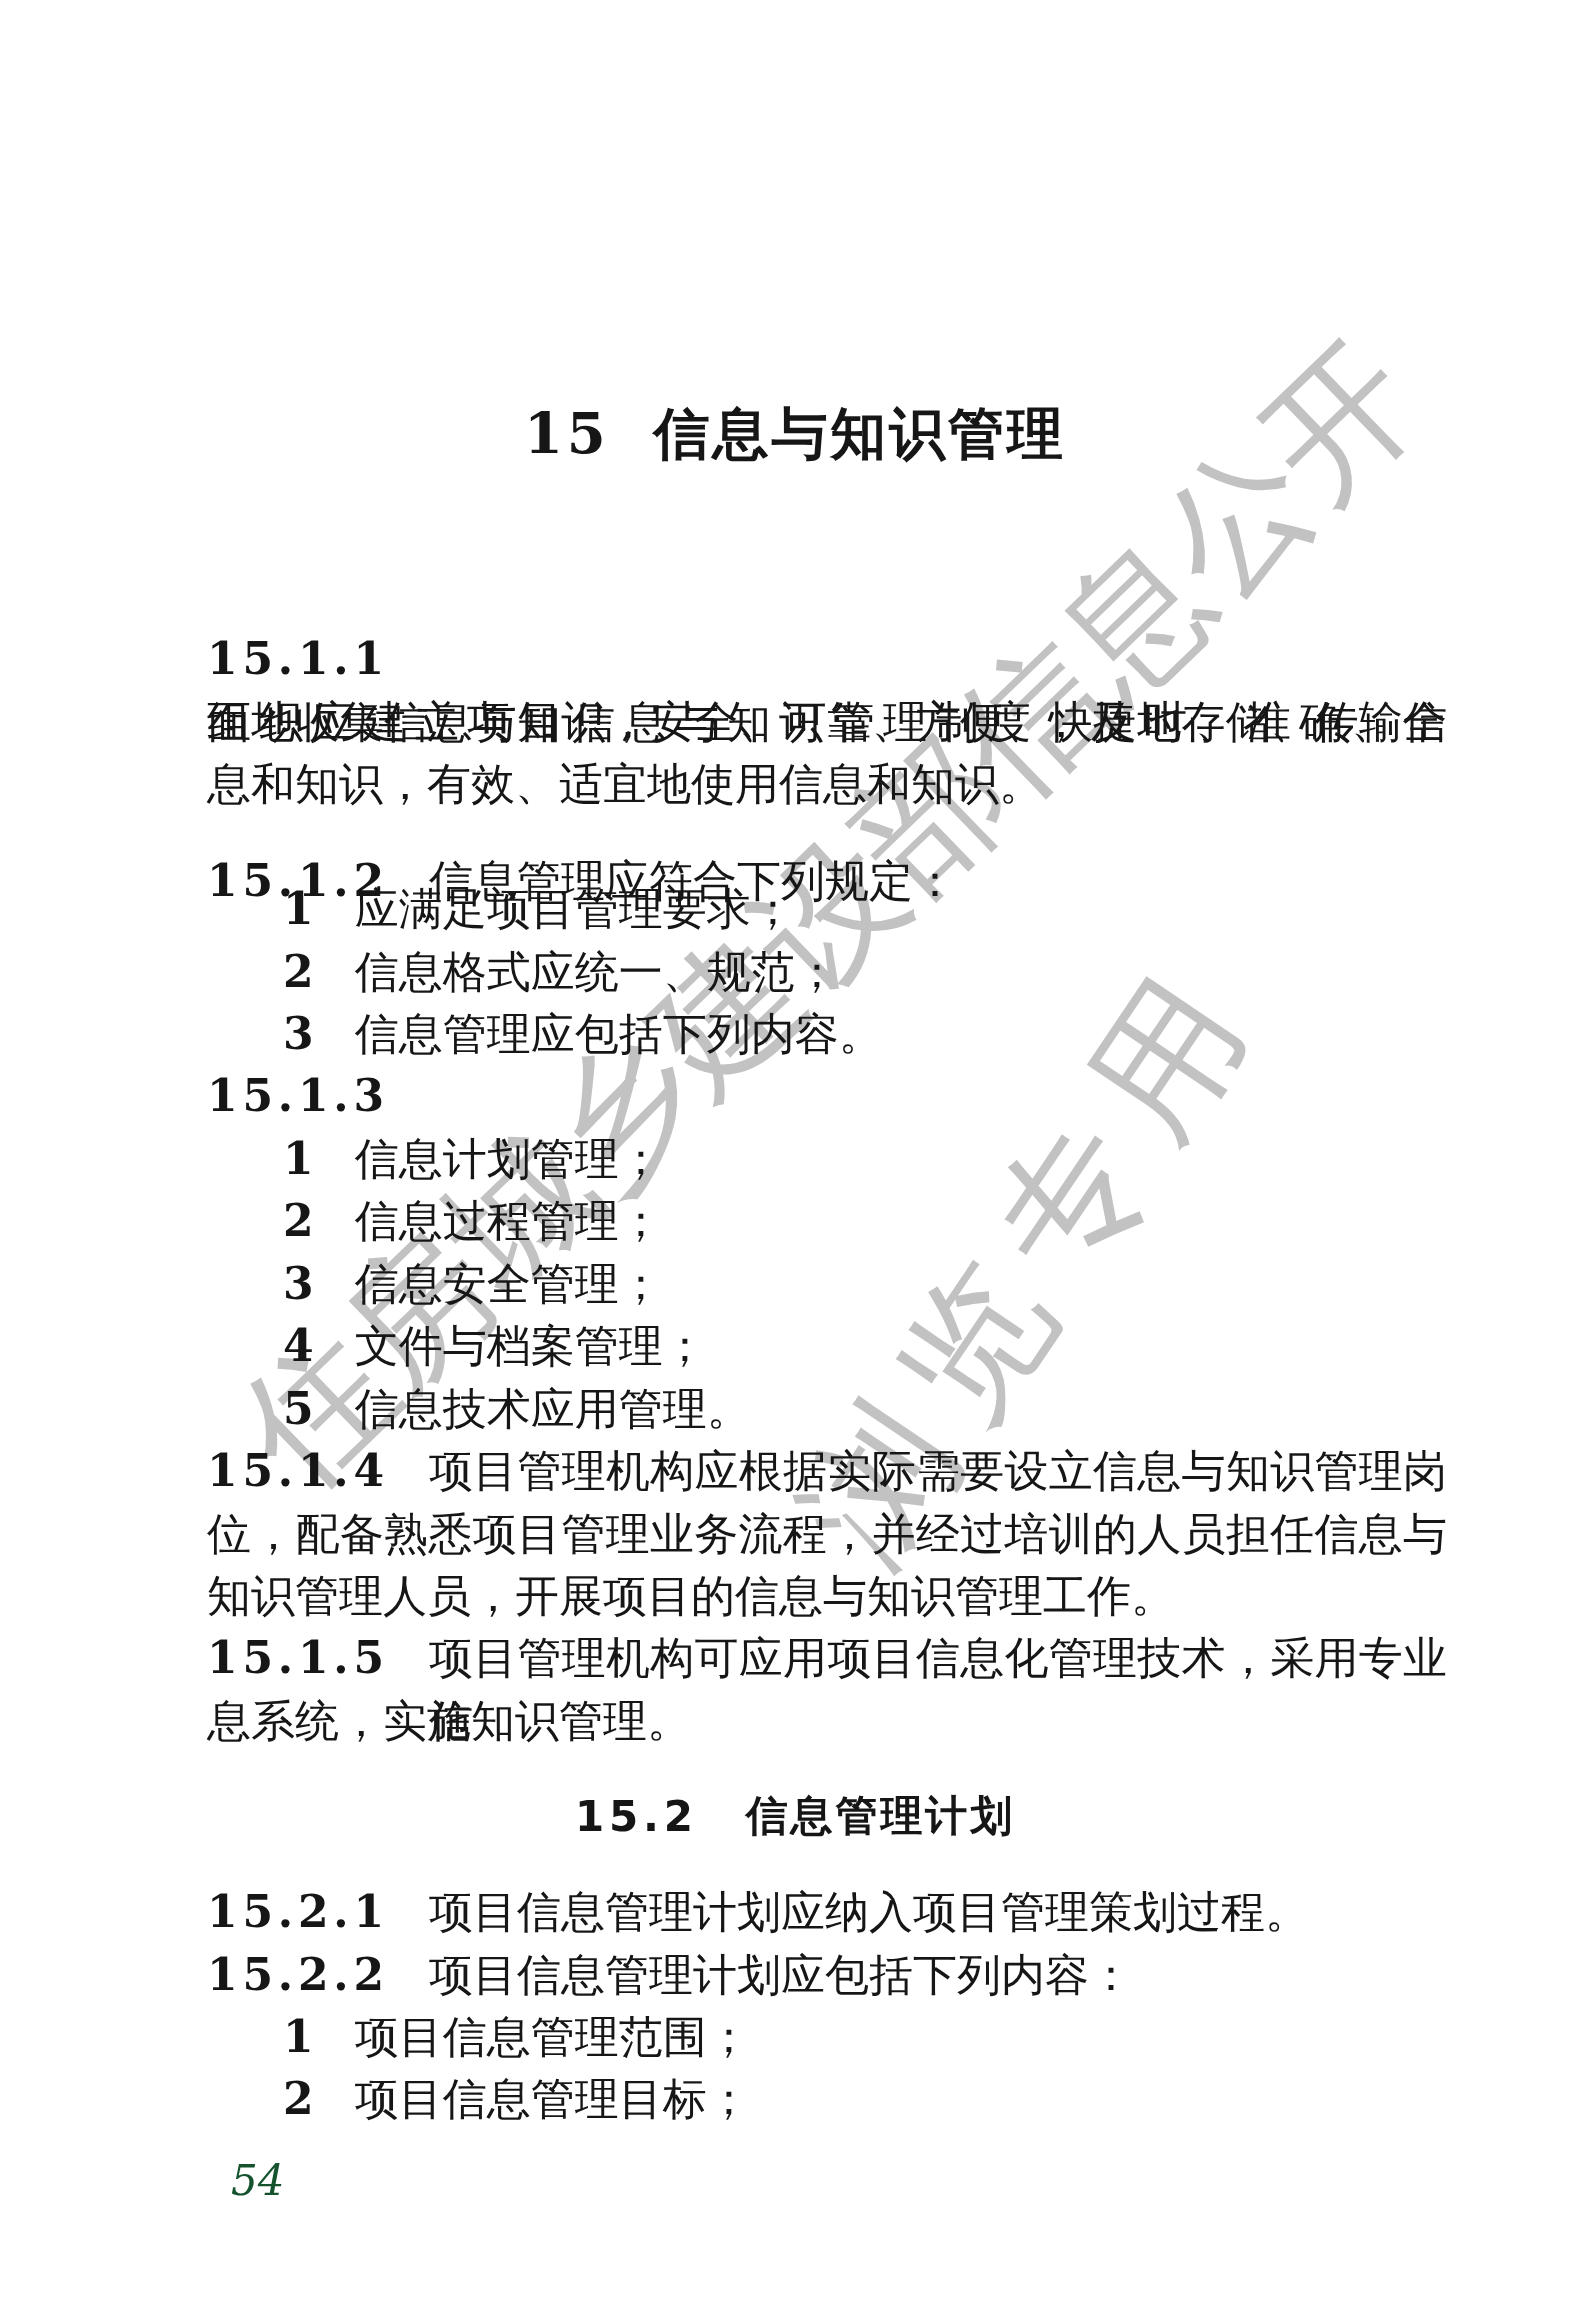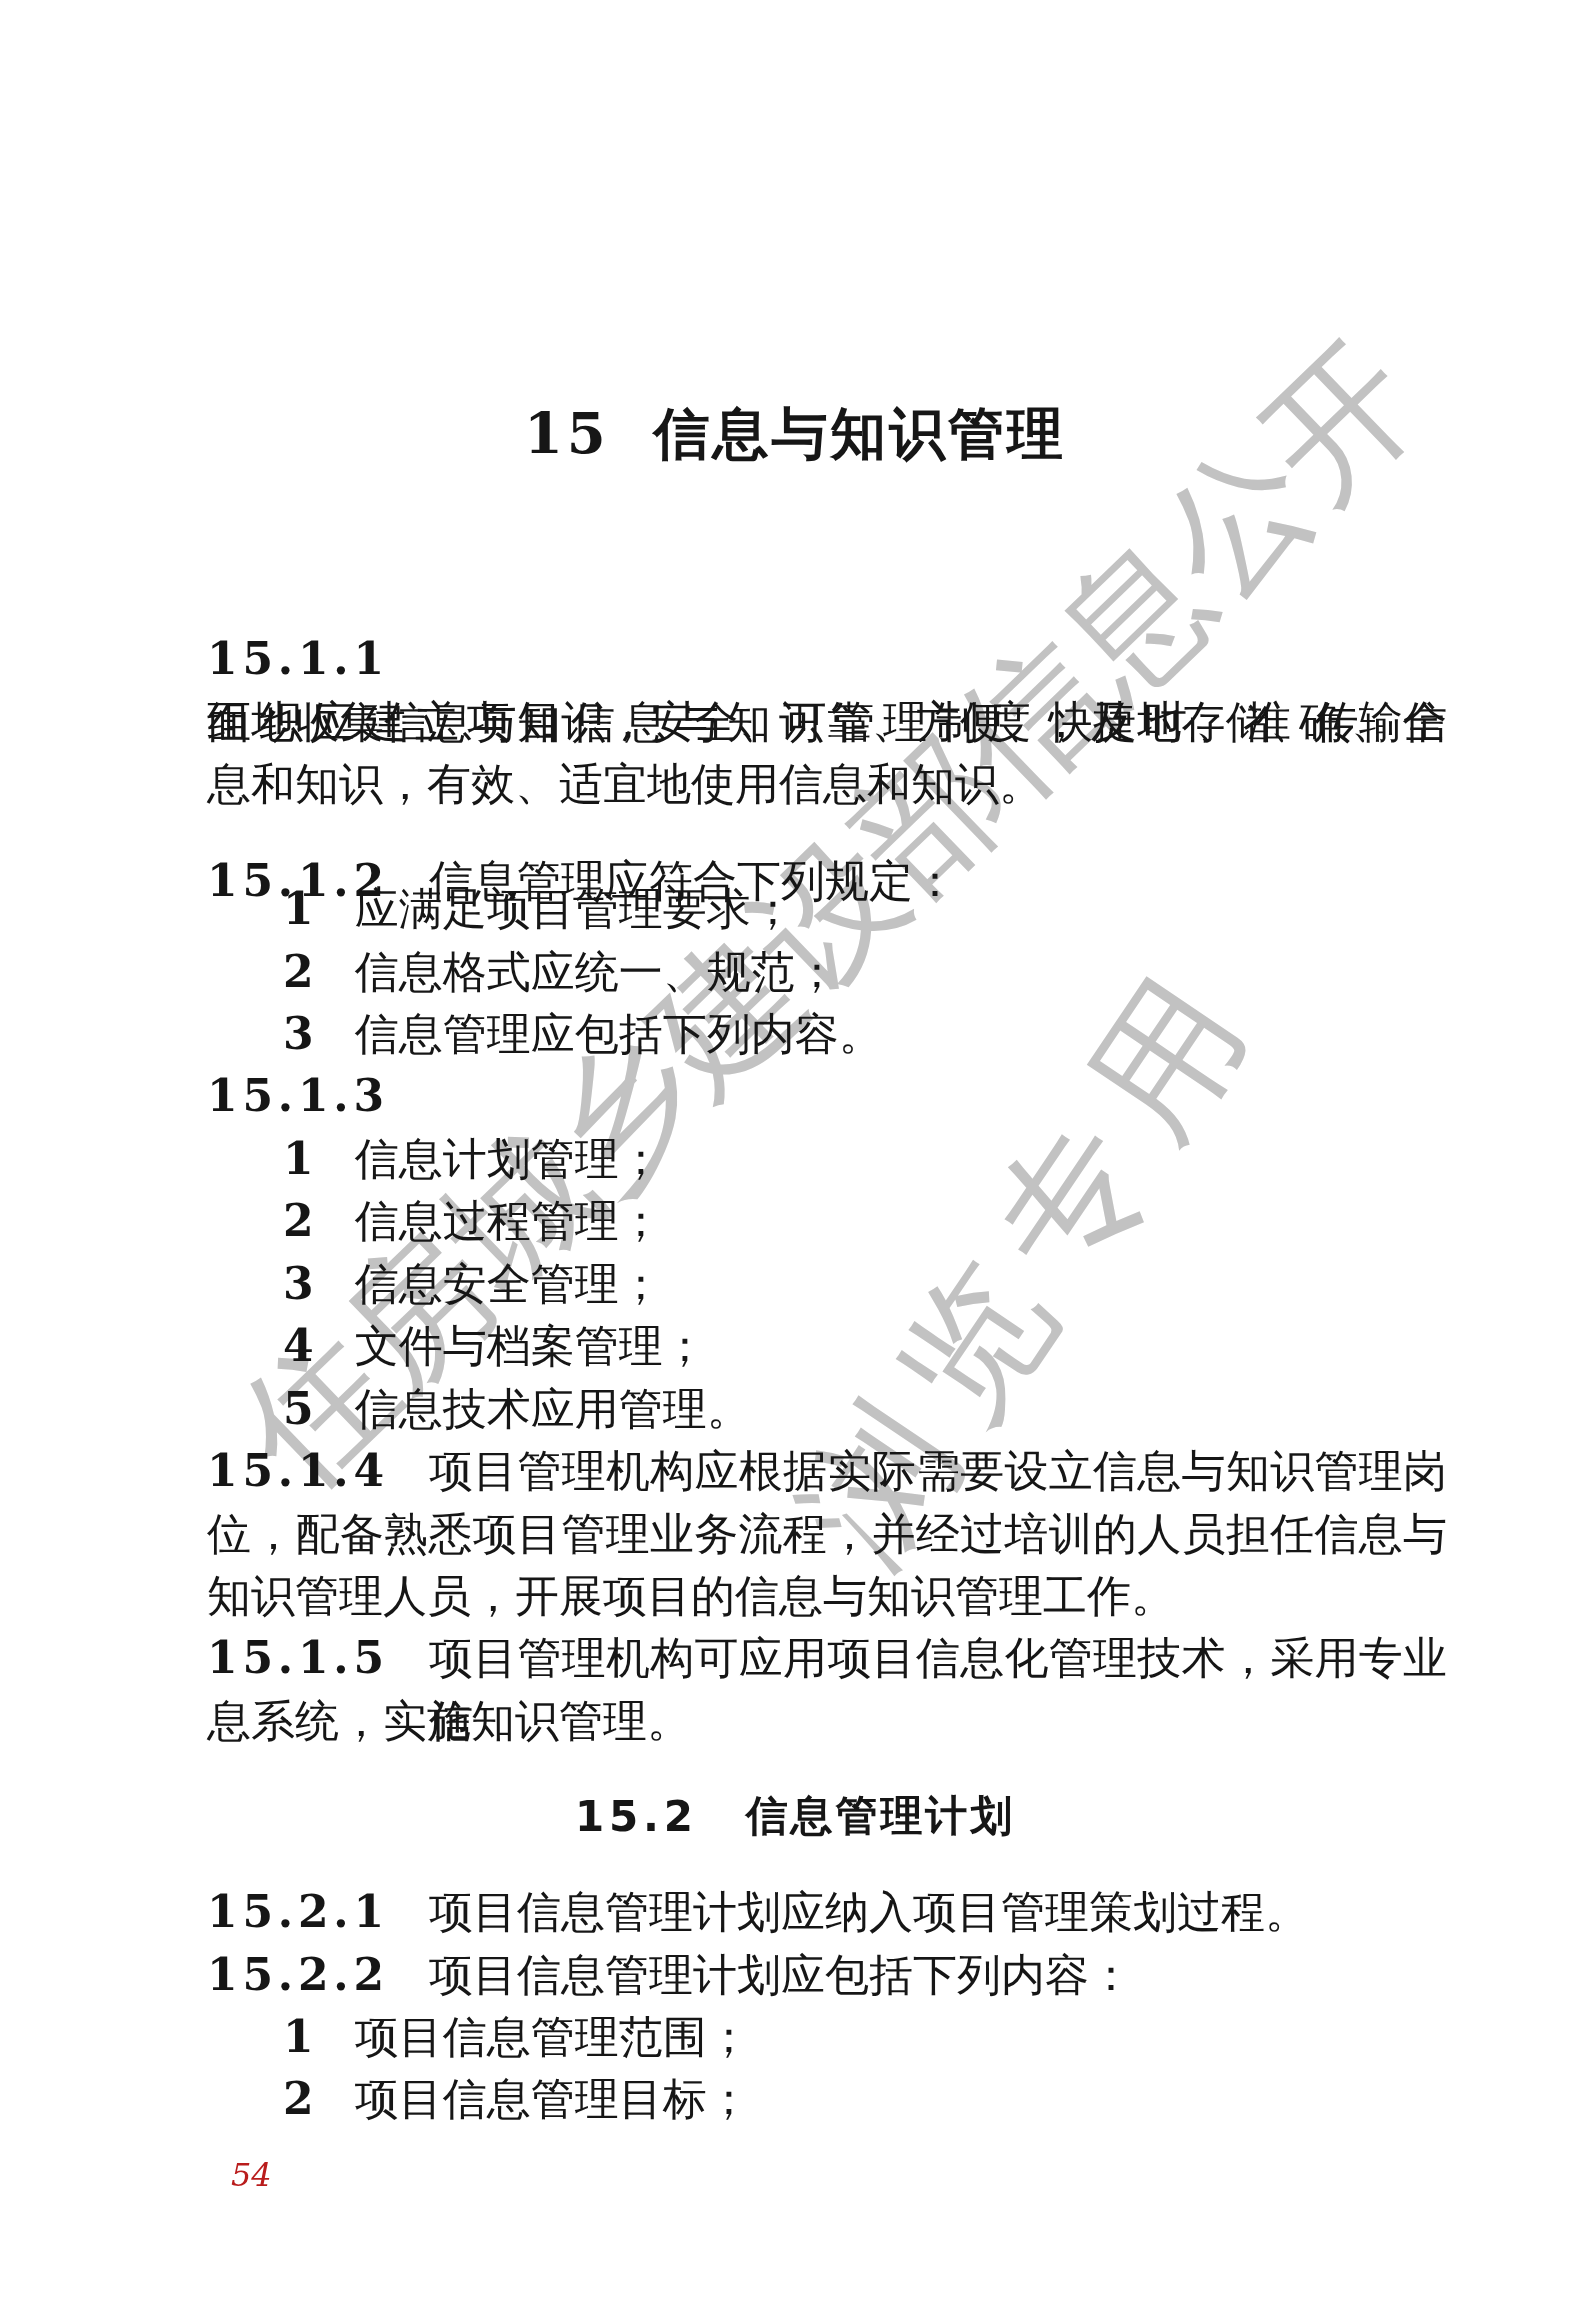--- a/index.html
+++ b/index.html
@@ -56,21 +56,21 @@
   }
   .row .ptext{flex:1 1 auto;white-space:nowrap;}
   .row.jst .ptext,.row.cont.jst{
     white-space:normal;text-align:justify;text-align-last:justify;
     text-justify:inter-character;
   }
   .row.item{left:283px;width:1163px;display:flex;}
   .row .inum{font-weight:bold;flex:0 0 auto;margin-right:41px;}
   .page-number{
     position:absolute;left:231px;top:2156px;
-    font-style:italic;font-size:32px;color:#b91c1c;
+    font-style:italic;font-size:42px;color:#14532d;
   }
 </style>
 </head>
 <body>
 
 <div class="wm wm-1">住房城乡建设部信息公开</div>
 <div class="wm wm-2">浏览专用</div>
 
 <div class="content-layer">
 

